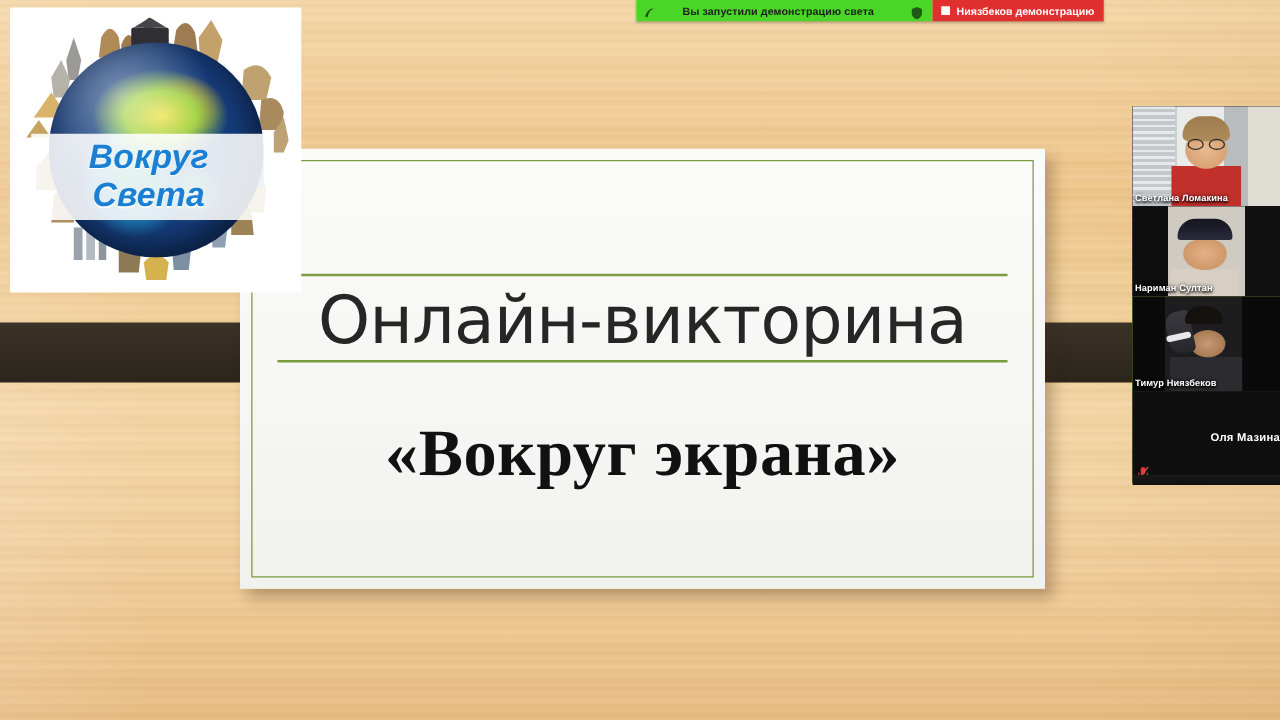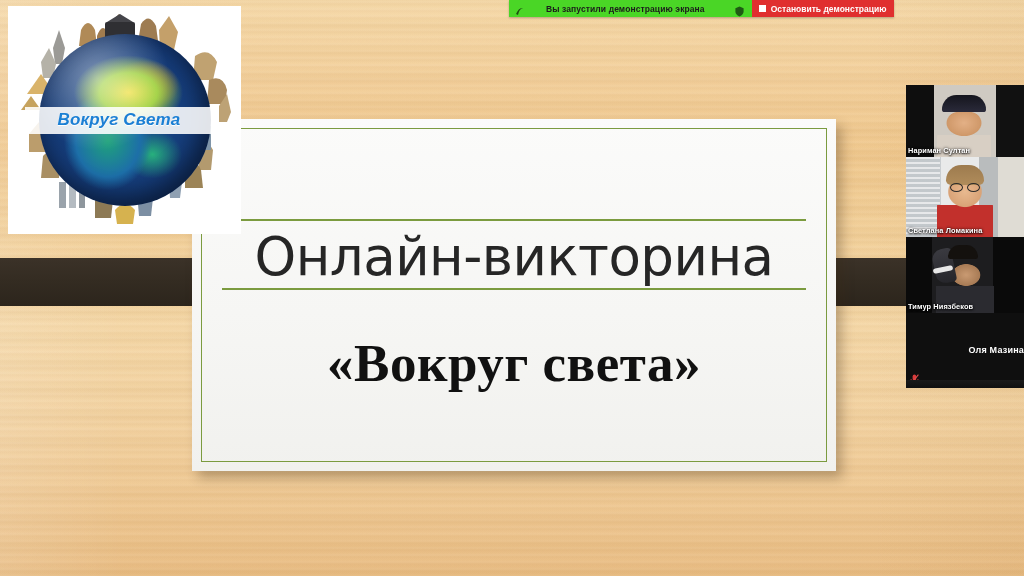--- a/index.html
+++ b/index.html
@@ -178,21 +178,21 @@
     position: absolute;
     left: 6px;
     right: 17px;
     top: 44%;
     background: rgba(255,255,255,0.88);
     text-align: center;
     padding: 3px 0 4px;
     font-family: "Liberation Sans", sans-serif;
     font-style: italic;
     font-weight: 700;
-    font-size: 17px;
+    font-size: 27px;
     color: #1b7fd4;
     letter-spacing: 0.2px;
     text-shadow: 0 1px 0 rgba(255,255,255,0.9);
   }
 
   
   .zoom-topbar {
     position: absolute;
     left: 509px;
     top: 0;
@@ -406,21 +406,21 @@
 
   <div class="card">
     <div class="card-inner-border"></div>
 
     <div class="title-block">
       <div class="rule rule-top"></div>
       <div class="title-main">Онлайн-викторина</div>
       <div class="rule rule-bottom"></div>
     </div>
 
-    <div class="title-sub">«Вокруг света»</div>
+    <div class="title-sub">«Вокруг экрана»</div>
   </div>
 
   <div class="logo-box">
     <div class="globe-wrap">
       <div class="globe-ring">
         <svg width="212" height="212" viewBox="0 0 212 212" aria-hidden="true">
           <g fill="#8a6a46">
 
             <path d="M96 4 l4 -4 4 4 v16 h-8z" fill="#6f5a3e"></path>
             <path d="M78 22 q6 -16 12 0 v10 H78z" fill="#a07b4e"></path>
@@ -463,48 +463,48 @@
     </div>
   </div>
 
   <div class="zoom-topbar">
     <div class="share-pill">
       <span class="share-icon">
         <svg width="11" height="11" viewBox="0 0 11 11" aria-hidden="true">
           <path d="M2 8 q3 -7 7 -6 q-4 1 -5 7z" fill="#1e4d12"></path>
         </svg>
       </span>
-      <span class="share-text">Вы запустили демонстрацию экрана</span>
+      <span class="share-text">Вы запустили демонстрацию света</span>
       <span class="share-shield">
         <svg width="11" height="11" viewBox="0 0 11 11" aria-hidden="true">
           <path d="M5.5 0.6 L9.6 2.2 v3.3 q0 3.2 -4.1 4.9 Q1.4 8.7 1.4 5.5 V2.2z" fill="#1f5a14"></path>
         </svg>
       </span>
     </div>
     <div class="stop-btn">
       <span class="stop-square"></span>
-      <span class="stop-text">Остановить демонстрацию</span>
+      <span class="stop-text">Ниязбеков демонстрацию</span>
     </div>
   </div>
 
   <div class="filmstrip">
-
-    <div class="tile t2">
-      <div class="t2-bg"></div>
-      <div class="t2-person"></div>
-      <div class="t2-hair"></div>
-      <div class="tile-name">Нариман Султан</div>
-    </div>
 
     <div class="tile t1">
       <div class="t1-bg"></div>
       <div class="t1-person"></div>
       <div class="t1-hair"></div>
       <div class="t1-glasses"></div>
       <div class="tile-name">Светлана Ломакина</div>
+    </div>
+
+    <div class="tile t2">
+      <div class="t2-bg"></div>
+      <div class="t2-person"></div>
+      <div class="t2-hair"></div>
+      <div class="tile-name">Нариман Султан</div>
     </div>
 
     <div class="tile t3 tile-active">
       <div class="t3-bg"></div>
       <div class="t3-person"></div>
       <div class="t3-arm"></div>
       <div class="t3-sleeve"></div>
       <div class="t3-hair"></div>
       <div class="tile-name">Тимур Ниязбеков</div>
     </div>

